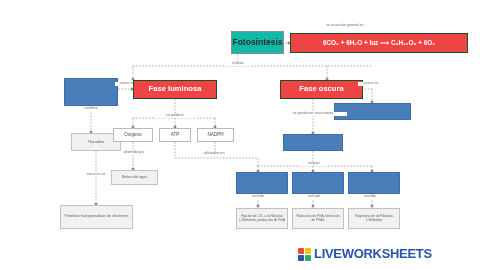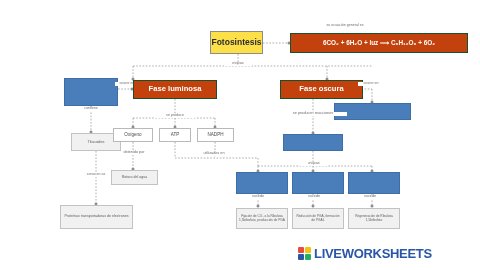--- a/index.html
+++ b/index.html
@@ -42,62 +42,63 @@
   .node {
     position: absolute;
     box-sizing: border-box;
     display: flex;
     align-items: center;
     justify-content: center;
     text-align: center;
     line-height: 1.08;
   }
   .node.green {
-    background: #c2410c;
+    background: #ef4444;
     border: 1px solid #18502a;
     color: #ffffff;
     font-weight: bold;
   }
   .node.blue {
     background: #4a7ebb;
     border: 1px solid #3f6ea6;
     color: #ffffff;
   }
   .node.grey {
     background: #f1f1f1;
     border: 1px solid #c2c2c2;
     color: #5d5d5d;
   }
   .node.white {
     background: #ffffff;
     border: 1px solid #b9b9b9;
     color: #4a4a4a;
   }
   .node.plain {
-    background: #fde047;
+    background: #14b8a6;
     border: 1px solid #8c8c8c;
     color: #2d2d2d;
     font-weight: bold;
+    margin-left: 21px;
   }
   
   .elabel {
     position: absolute;
     color: #6e6e6e;
     background: #ffffff;
     white-space: nowrap;
     text-align: center;
     line-height: 1;
   }
   
   #watermark {
     position: absolute;
     left: 298px;
     top: 246px;
     display: flex;
-    align-items: center;
+    align-items: flex-end;
     gap: 3px;
   }
   #wm-grid {
     display: grid;
     grid-template-columns: 6px 6px;
     grid-template-rows: 6px 6px;
     gap: 1px;
   }
   #wm-grid i { display: block; border-radius: 1px; }
   #wm-text {

